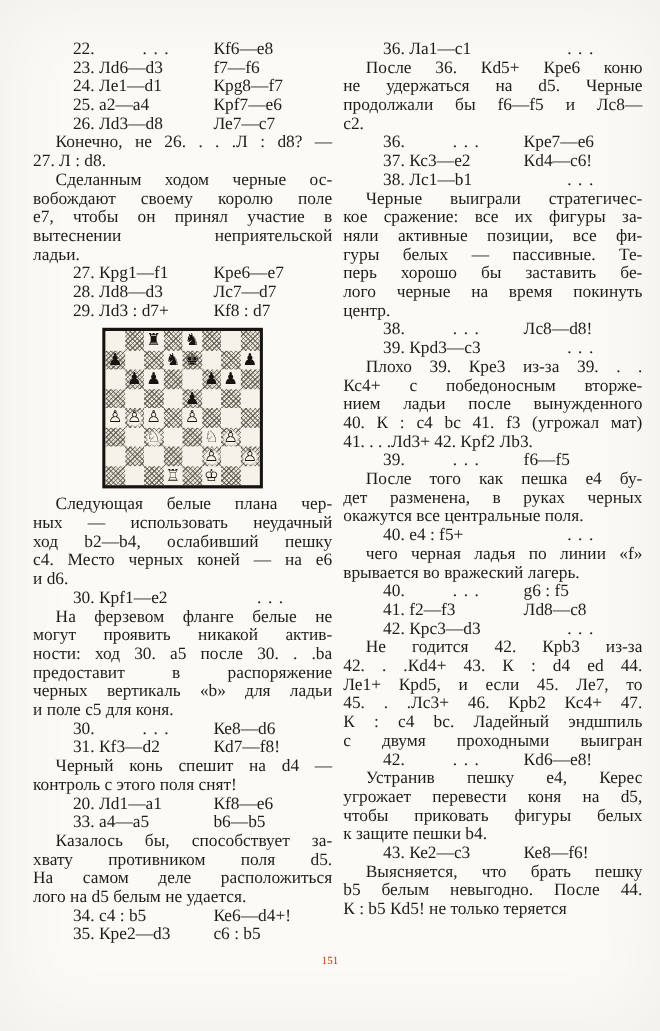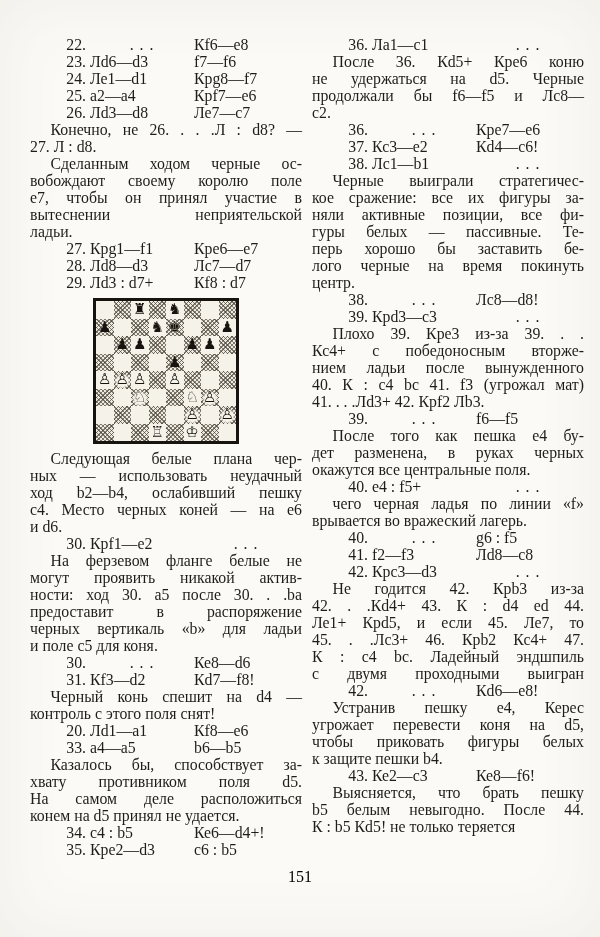--- a/index.html
+++ b/index.html
@@ -58,21 +58,21 @@
     color: #17140f;
   }
   .piece.white {
     background: radial-gradient(circle at 50% 56%, #f5f2e9 0 40%, rgba(245,242,233,0) 60%);
     text-shadow: 0 0 1px #f5f2e9, 0 0 2px #f5f2e9;
   }
   .piece.black { text-shadow: 0 0 1px #f5f2e9; }
 
   .footer {
     position: absolute; left: 0; right: 0; top: 868px;
-    text-align: center; font-size: 16px; color: #000000;
+    text-align: center; font-size: 10px; color: #c2410c;
   }
 </style>
 </head>
 <body>
 
 <div class="page">
   <div class="columns">
     <div class="column">
         <div class="moves">
           <div class="move-row">
@@ -288,21 +288,21 @@
           <div class="move-row">
             <span class="mn">33.</span>
             <span class="mw">а4—а5</span>
             <span class="mb">b6—b5</span>
           </div>
         </div>
         <div class="para">
           <div class="ln just">Казалось бы, способствует за-</div>
           <div class="ln just">хвату противником поля d5.</div>
           <div class="ln just">На самом деле расположиться</div>
-          <div class="ln">конем на d5 принял не удается.</div>
+          <div class="ln">лого на d5 белым не удается.</div>
         </div>
         <div class="moves">
           <div class="move-row">
             <span class="mn">34.</span>
             <span class="mw">с4 : b5</span>
             <span class="mb">Ке6—d4+!</span>
           </div>
           <div class="move-row">
             <span class="mn">35.</span>
             <span class="mw">Кре2—d3</span>

